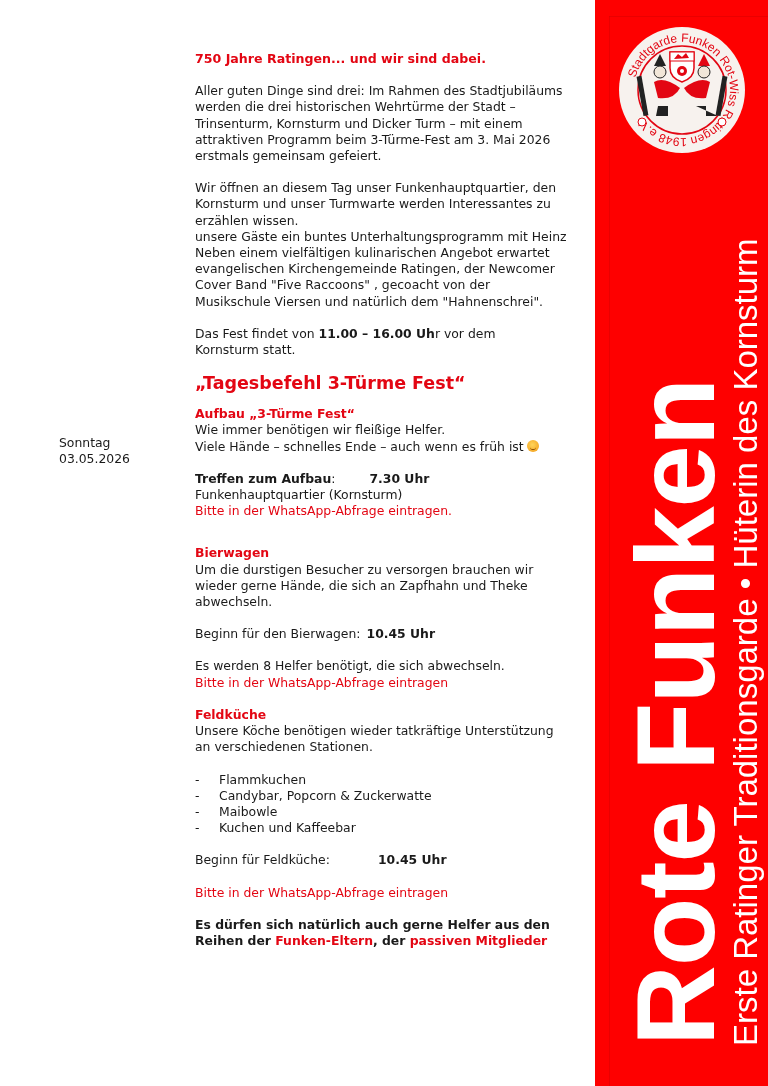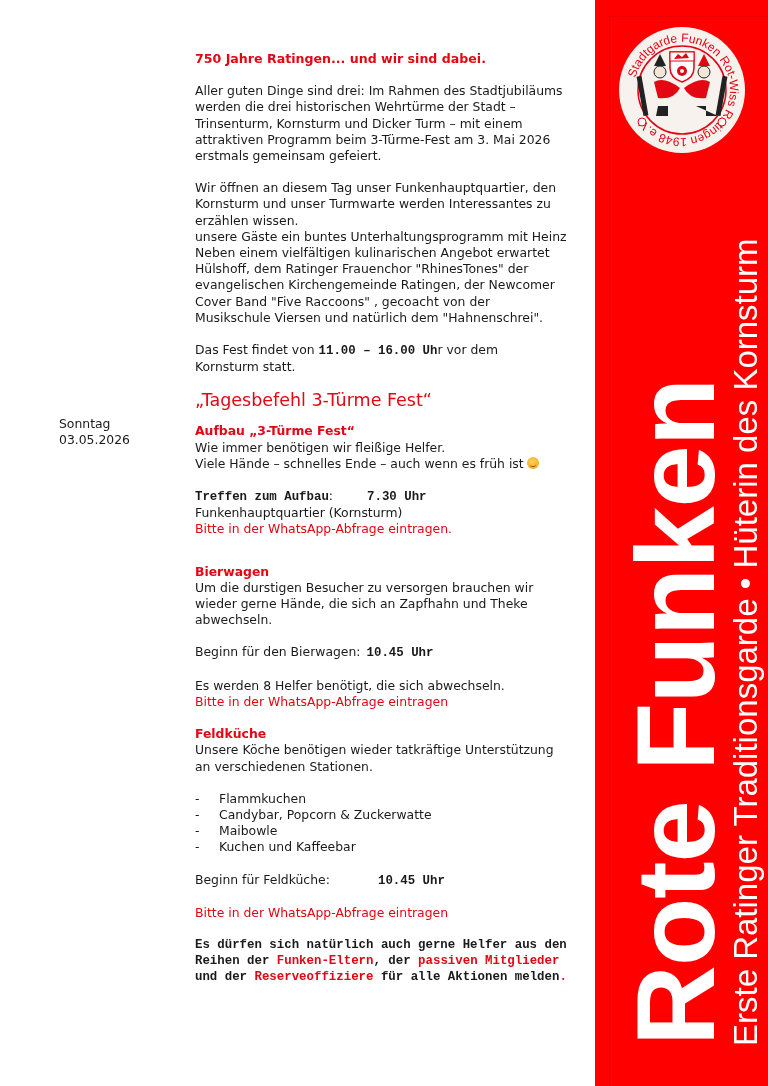--- a/index.html
+++ b/index.html
@@ -8,41 +8,41 @@
     background: #ffffff;
     font-family: "DejaVu Sans", sans-serif;
     color: #1a1a1a;
   }
   .page { position: absolute; left: 0; top: 0; width: 768px; height: 1086px; }
 
   
   .main { position: absolute; left: 195px; top: 51px; width: 395px; font-size: 12.4px; line-height: 16.2px; }
   .main p { margin: 0; }
   .red { color: #e30613; }
-  .b { font-weight: bold; font-family: Liberation Mono, monospace; }
+  .b { font-weight: bold; }
   .gap { height: 16px; }
 
   .headline { color: #e30613; font-weight: bold; font-size: 12.6px; }
-  .tagesbefehl { color: #e30613; font-weight: normal; font-size: 17.5px; line-height: 22px; margin-top: 0; }
+  .tagesbefehl { color: #e30613; font-weight: bold; font-size: 17.5px; line-height: 22px; margin-top: 0; }
   .section-title { color: #e30613; font-weight: bold; }
   .bullets { list-style: none; margin: 0; padding: 0; }
   .bullets li { display: flex; }
   .bullets li .dash { width: 24px; flex: none; }
   .emoji {
     display: inline-block; width: 12px; height: 12px; border-radius: 50%;
     background: radial-gradient(circle at 45% 40%, #ffd45a 0%, #f4a623 80%);
     vertical-align: -1px; margin-left: 3px; position: relative;
   }
   .emoji::after {
     content: ""; position: absolute; left: 3px; top: 7px; width: 6px; height: 2px;
     border-bottom: 1px solid #8a4a00; border-radius: 0 0 4px 4px;
   }
 
   
-  .date-col { position: absolute; left: 59px; top: 416px; font-size: 12.4px; line-height: 16.2px; }
+  .date-col { position: absolute; left: 59px; top: 435px; font-size: 12.4px; line-height: 16.2px; }
   .date-col .day { }
   .date-col .date { font-weight: normal; }
 
   
   .banner { position: absolute; left: 595px; top: 0; width: 173px; height: 1086px; background: #fe0000; }
   .banner .inner-line { position: absolute; left: 14px; top: 16px; width: 1px; height: 1070px; background: #d60000; opacity: .5; }
   .banner .inner-top { position: absolute; left: 14px; top: 16px; width: 159px; height: 1px; background: #d60000; opacity: .5; }
 
   .logo { position: absolute; left: 618px; top: 26px; width: 128px; height: 128px; }
 
@@ -76,21 +76,20 @@
       <p>erstmals gemeinsam gefeiert.</p>
     </div>
     <div class="gap"></div>
 
     <div>
       <p>Wir öffnen an diesem Tag unser Funkenhauptquartier, den</p>
       <p>Kornsturm und unser Turmwarte werden Interessantes zu</p>
       <p>erzählen wissen.</p>
       <p>unsere Gäste ein buntes Unterhaltungsprogramm mit Heinz</p>
       <p>Neben einem vielfältigen kulinarischen Angebot erwartet</p>
-      <p>Hülshoff, dem Ratinger Frauenchor "RhinesTones" der</p>
       <p>evangelischen Kirchengemeinde Ratingen, der Newcomer</p>
       <p>Cover Band "Five Raccoons" , gecoacht von der</p>
       <p>Musikschule Viersen und natürlich dem "Hahnenschrei".</p>
     </div>
     <div class="gap"></div>
 
     <div>
       <p><span>Das Fest findet von </span><span class="b">11.00 – 16.00 Uh</span><span>r vor dem</span></p>
       <p>Kornsturm statt.</p>
     </div>
@@ -149,21 +148,20 @@
       <div class="gap"></div>
       <p><span style="display:inline-block;width:183px">Beginn für Feldküche:</span><span class="b">10.45 Uhr</span></p>
       <div class="gap"></div>
       <p class="red">Bitte in der WhatsApp-Abfrage eintragen</p>
     </div>
     <div class="gap"></div>
 
     <div class="b">
       <p>Es dürfen sich natürlich auch gerne Helfer aus den</p>
       <p><span>Reihen der </span><span class="red">Funken-Eltern</span><span>, der </span><span class="red">passiven Mitglieder</span></p>
-      <p><span>und der </span><span class="red">Reserveoffiziere</span><span> für alle Aktionen melden</span><span class="red">.</span></p>
     </div>
   </div>
 
   <div class="banner">
     <div class="inner-line"></div>
     <div class="inner-top"></div>
   </div>
 
   <svg class="logo" viewBox="0 0 128 128" xmlns="http://www.w3.org/2000/svg">
     <defs>

